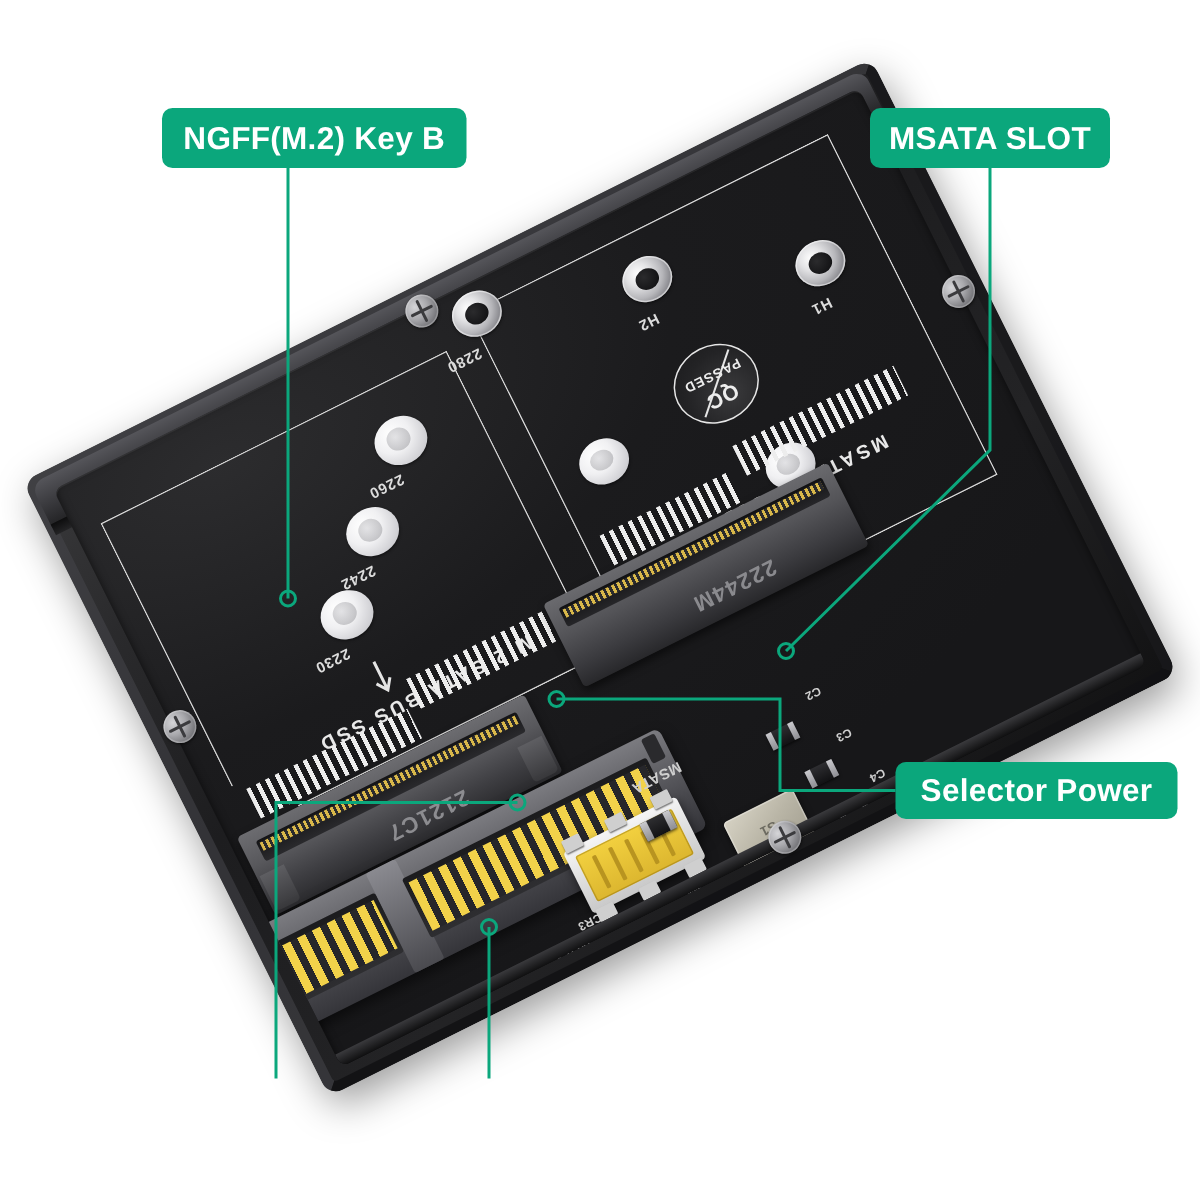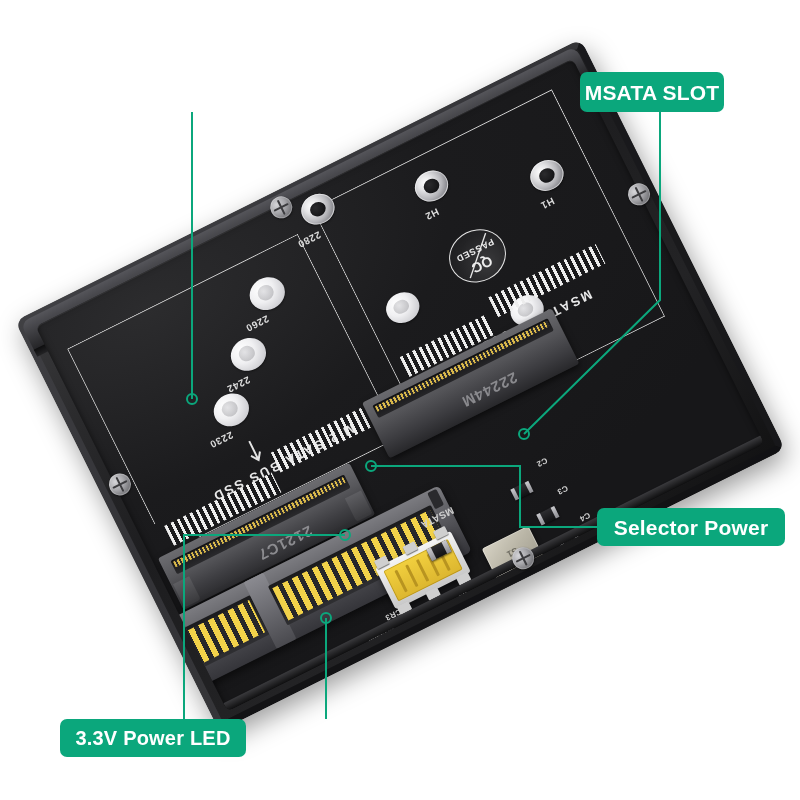--- a/index.html
+++ b/index.html
@@ -18,21 +18,21 @@
     color:#ffffff;
     border-radius:7px;
     font-weight:bold;
     letter-spacing:.2px;
     display:flex;align-items:center;justify-content:center;
     white-space:nowrap;
     box-sizing:border-box;
     line-height:1;
   }
   .cl-ngff{left:108px;top:72px;width:203px;height:40px;font-size:21px;}
-  .cl-msata{left:580px;top:72px;width:144px;height:40px;font-size:21px;justify-content:center;}
+  .cl-msata{left:580px;top:72px;width:160px;height:40px;font-size:21px;justify-content:center;}
   .cl-selector{left:597px;top:508px;width:188px;height:38px;font-size:21px;}
   .cl-power{left:60px;top:719px;width:186px;height:38px;font-size:20px;}
   .cl-sata3{left:277px;top:719px;width:99px;height:38px;font-size:20px;}
 
   
   #leaders{position:absolute;left:0;top:0;width:800px;height:800px;pointer-events:none;}
 
   
   #device{
     position:absolute;left:400px;top:385px;
@@ -491,23 +491,23 @@
       <path d="M326 719 L326 618"></path>
     </g>
   </svg>
 
   <div class="dot" style="left:186px;top:393px;"></div>
   <div class="dot" style="left:518px;top:428px;"></div>
   <div class="dot" style="left:365px;top:460px;"></div>
   <div class="dot" style="left:339px;top:529px;"></div>
   <div class="dot" style="left:320px;top:612px;"></div>
 
+  <div class="callout cl-ngff">
+    <span>NGFF(M.2) Key B</span>
+  </div>
   <div class="callout cl-msata">
     <span>MSATA SLOT</span>
   </div>
   <div class="callout cl-selector">
     <span>Selector Power</span>
   </div>
-  <div class="callout cl-power">
-    <span>3.3V Power  LED</span>
-  </div>
 
 </div>
 
 </body></html>

